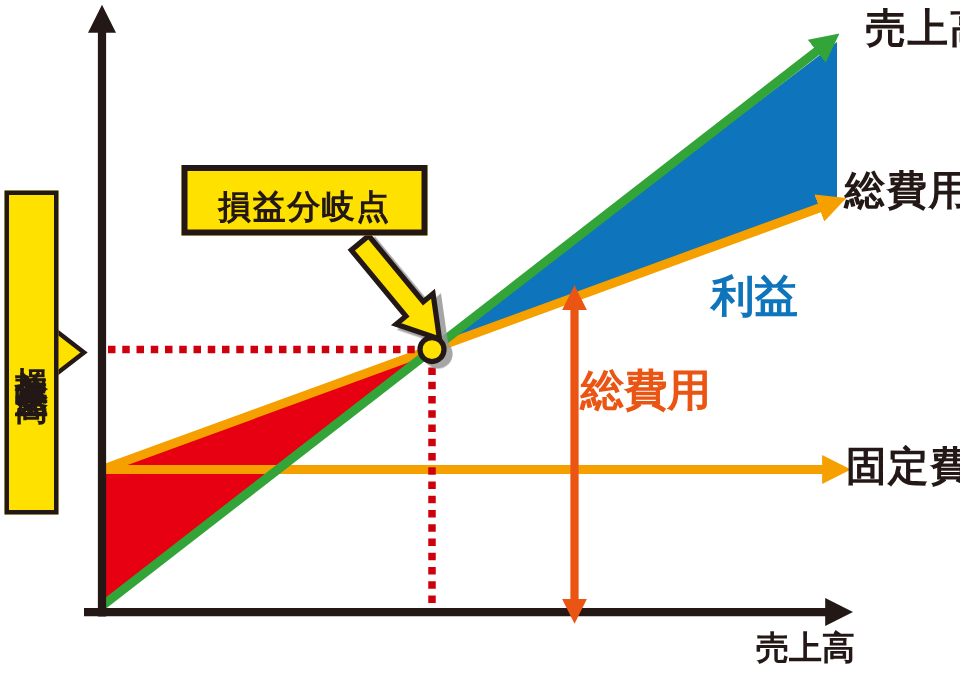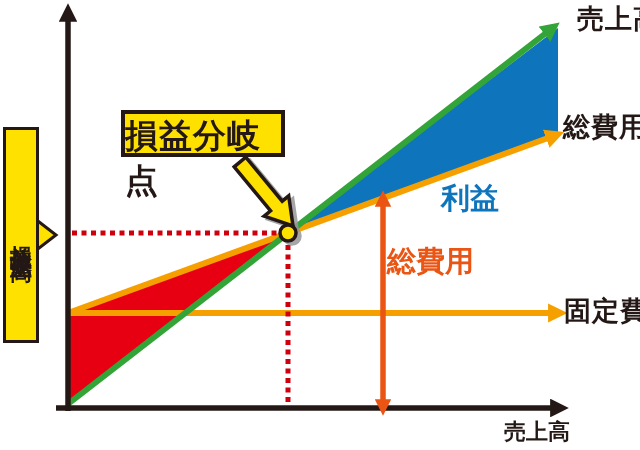--- a/index.html
+++ b/index.html
@@ -4,29 +4,29 @@
 <style>
   html,body{margin:0;padding:0;background:#fff;}
   #stage{
     position:relative;width:640px;height:450px;overflow:hidden;
     background:#fff;
     font-family:"Liberation Sans","DejaVu Sans",sans-serif;
   }
   #stage svg{position:absolute;left:0;top:0;z-index:1;}
   .lbl{position:absolute;white-space:nowrap;font-weight:900;line-height:1;z-index:2;}
   .lbl-dark{color:var(--c-outline);font-size:27px;letter-spacing:1px;}
-  .lbl-blue{color:var(--c-blue);font-size:29px;}
+  .lbl-blue{color:var(--c-blue);font-size:29px;margin-left:33px;}
   .lbl-red{color:var(--c-red);font-size:29px;}
   .lbl-orangered{color:var(--c-orange_red);font-size:29px;}
   #xaxis-label{font-size:22px;letter-spacing:0;}
   .callout-box{
     position:absolute;left:121px;top:110px;width:156px;height:39px;
     background:var(--c-yellow);border:4px solid var(--c-outline);
-    display:flex;align-items:flex-start;justify-content:center;
-    font-size:33px;font-weight:900;color:var(--c-outline);z-index:3;
+    display:flex;align-items:flex-end;justify-content:center;
+    font-size:22px;font-weight:900;color:var(--c-outline);z-index:3;
     letter-spacing:1px;
   }
   .yaxis-box{
     position:absolute;left:3px;top:127px;width:30px;height:210px;
     background:var(--c-yellow);border:3px solid var(--c-outline);
     display:flex;align-items:center;justify-content:center;z-index:3;
     writing-mode:vertical-rl;text-orientation:upright;
     font-size:22px;font-weight:900;color:var(--c-outline);letter-spacing:2px;
   }
   .shadowed{filter:drop-shadow(4px 3px 0 rgba(150,150,150,0.85));}

